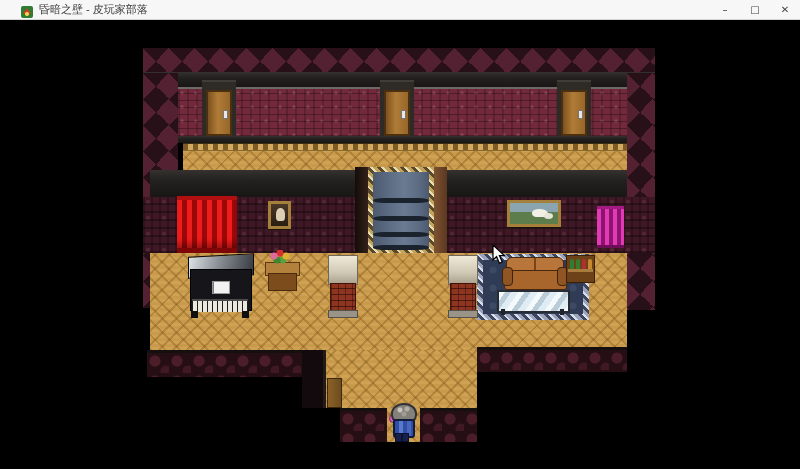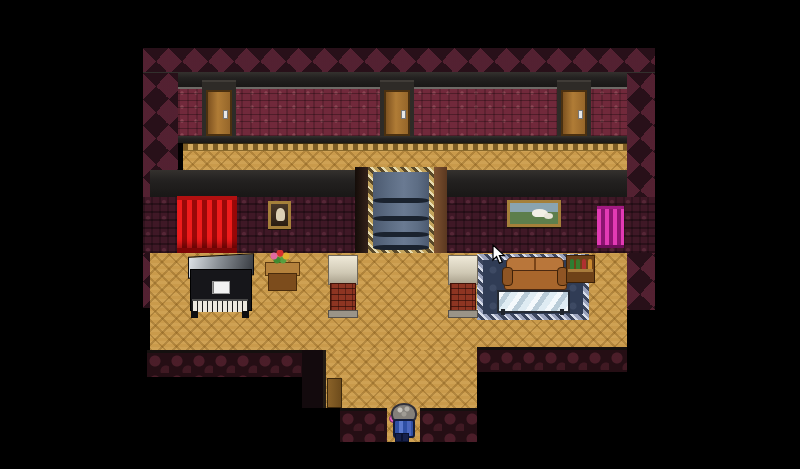--- a/index.html
+++ b/index.html
@@ -135,20 +135,35 @@
                radial-gradient(circle at 11px 9px,#a09c94 2px,transparent 3px),#84807a;}
   .char-body{position:absolute;left:3px;top:16px;width:18px;height:15px;border:2px solid #101a3a;border-radius:3px;
     background:linear-gradient(90deg,#2e4fa3 0 4px,#5a78cc 4px 8px,#2e4fa3 8px 12px,#4a66bc 12px 16px,#2e4fa3 16px);}
   .char-leg{position:absolute;bottom:0;width:5px;height:7px;background:#16204a;border:1px solid #0a1230;}
 </style>
 </head>
 <body>
 
 <div class="window">
 
+  <div class="titlebar">
+    <span class="appicon">
+      <svg width="12" height="12" viewBox="0 0 12 12">
+        <rect x="0" y="0" width="12" height="12" rx="2" fill="#2e7d32"></rect>
+        <path d="M2 8 L6 2 L10 8 Z" fill="#d23c2a"></path>
+        <circle cx="6" cy="8" r="2" fill="#ffd54f"></circle>
+      </svg>
+    </span>
+    <span class="title">昏暗之壁 - 皮玩家部落</span>
+    <div class="controls">
+      <button class="wbtn">–</button>
+      <button class="wbtn">□</button>
+      <button class="wbtn">✕</button>
+    </div>
+  </div>
 
   <div class="game">
 
     <div class="wall-diamond" style="left:143px;top:28px;width:512px;height:25px"></div>
 
     <div class="trim" style="left:143px;top:52px;width:512px;height:15px"></div>
 
     <div class="wall-red" style="left:178px;top:67px;width:449px;height:49px"></div>
 
     <div class="wall-diamond" style="left:143px;top:53px;width:35px;height:235px"></div>

